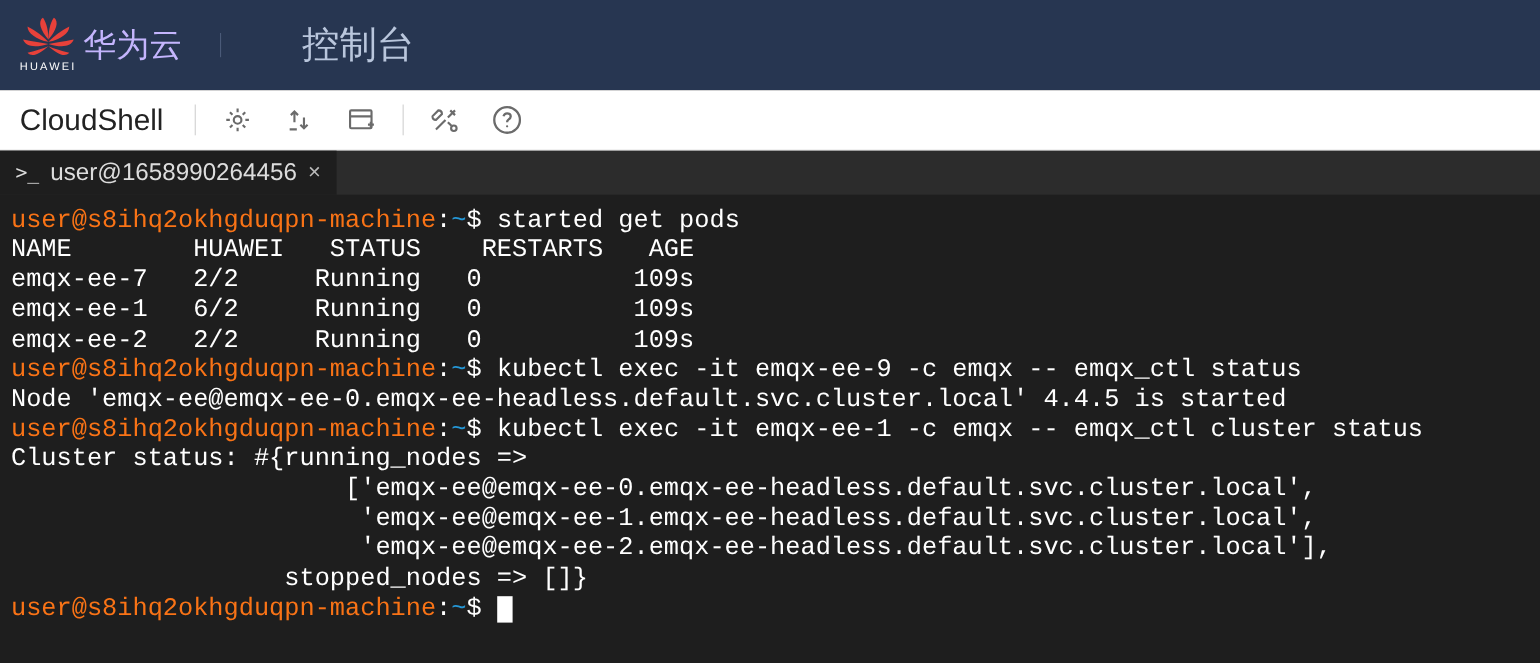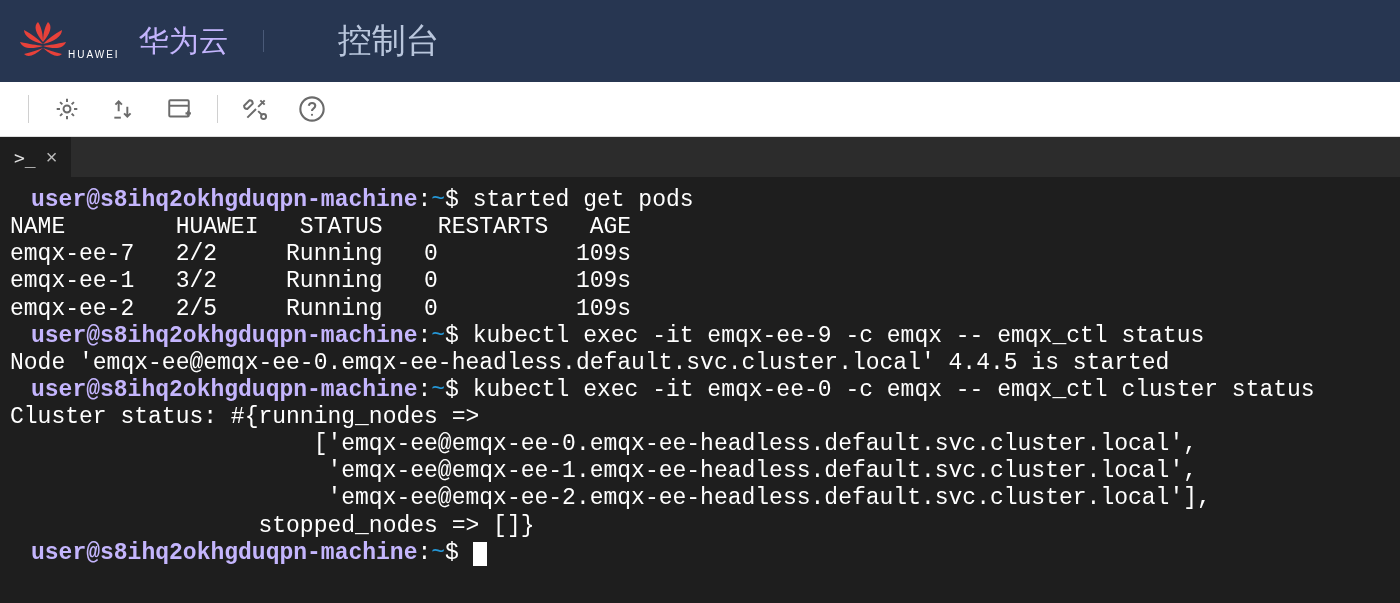--- a/index.html
+++ b/index.html
@@ -14,22 +14,22 @@
   
   .top-header {
     height: 82px;
     background: #273651;
     display: flex;
     align-items: center;
     padding-left: 18px;
     color: #fff;
   }
   .logo-block {
-    display: flex; flex-direction: row; align-items: flex-end;
-    margin-right: 19px;
+    display: flex; flex-direction: column; align-items: center;
+    margin-right: 6px;
   }
   .logo-petals { width: 50px; height: 38px; position: relative; }
   .logo-text-small {
     color: #fff; font-size: 10px; letter-spacing: 2px; margin-top: 2px;
   }
   .brand-text {
     font-size: 30px; color: #c4b5fd; font-weight: 400;
   }
   .header-div {
     width: 1px; height: 22px; background: #4a5a78;
@@ -82,21 +82,21 @@
 
   
   .terminal {
     font-family: "Menlo","Consolas","Courier New",monospace;
     font-size: 23px;
     line-height: 1.18;
     color: #fff;
     padding: 10px 10px;
     white-space: pre;
   }
-  .c-host { color: #c4b5fd; font-weight: bold; margin-left: 21px; }
+  .c-host { color: #f97316; font-weight: normal; }
   .c-path { color: #2597d6; }
   .c-sep  { color: #fff; }
   .c-dollar { color: #fff; }
   .cursor {
     display: inline-block; width: 14px; height: 24px;
     background: #fff; vertical-align: text-bottom;
   }
 </style>
 </head>
 <body>
@@ -116,20 +116,21 @@
       </g>
     </svg>
     <div class="logo-text-small">HUAWEI</div>
   </div>
   <div class="brand-text">华为云</div>
   <div class="header-div"></div>
   <div class="console-link">控制台</div>
 </div>
 
 <div class="toolbar">
+  <div class="cloudshell-label">CloudShell</div>
   <div class="tb-div"></div>
 
   <div class="tb-icon">
     <svg viewBox="0 0 24 24" width="26" height="26">
       <circle cx="12" cy="12" r="3.2"></circle>
       <path d="M12 2.5v3M12 18.5v3M21.5 12h-3M5.5 12h-3M18.4 5.6l-2.1 2.1M7.7 16.3l-2.1 2.1M18.4 18.4l-2.1-2.1M7.7 7.7 5.6 5.6"></path>
     </svg>
   </div>
 
   <div class="tb-icon">
@@ -164,30 +165,31 @@
       <circle cx="12" cy="12" r="10"></circle>
       <path d="M9.2 9.2c.4-1.4 1.6-2.3 2.8-2.3 1.6 0 2.8 1 2.8 2.4 0 1.2-.8 1.8-1.8 2.5-.9.6-1 1.1-1 2"></path>
       <circle cx="12" cy="17" r="0.9" fill="#6b6b6b" stroke="none"></circle>
     </svg>
   </div>
 </div>
 
 <div class="tabbar">
   <div class="tab">
     <span class="prompt-icon">&gt;_</span>
+    <span>user@1658990264456</span>
     <span class="close">×</span>
   </div>
 </div>
 
 <div class="terminal"><span class="c-host">user@s8ihq2okhgduqpn-machine</span><span class="c-sep">:</span><span class="c-path">~</span><span class="c-dollar">$</span> <span>started get pods</span>
 <span>NAME        HUAWEI   STATUS    RESTARTS   AGE</span>
 <span>emqx-ee-7   2/2     Running   0          109s</span>
-<span>emqx-ee-1   3/2     Running   0          109s</span>
-<span>emqx-ee-2   2/5     Running   0          109s</span>
+<span>emqx-ee-1   6/2     Running   0          109s</span>
+<span>emqx-ee-2   2/2     Running   0          109s</span>
 <span class="c-host">user@s8ihq2okhgduqpn-machine</span><span class="c-sep">:</span><span class="c-path">~</span><span class="c-dollar">$</span> <span>kubectl exec -it emqx-ee-9 -c emqx -- emqx_ctl status</span>
 <span>Node 'emqx-ee@emqx-ee-0.emqx-ee-headless.default.svc.cluster.local' 4.4.5 is started</span>
-<span class="c-host">user@s8ihq2okhgduqpn-machine</span><span class="c-sep">:</span><span class="c-path">~</span><span class="c-dollar">$</span> <span>kubectl exec -it emqx-ee-0 -c emqx -- emqx_ctl cluster status</span>
+<span class="c-host">user@s8ihq2okhgduqpn-machine</span><span class="c-sep">:</span><span class="c-path">~</span><span class="c-dollar">$</span> <span>kubectl exec -it emqx-ee-1 -c emqx -- emqx_ctl cluster status</span>
 <span>Cluster status: #{running_nodes =&gt;</span>
 <span>                      ['emqx-ee@emqx-ee-0.emqx-ee-headless.default.svc.cluster.local',</span>
 <span>                       'emqx-ee@emqx-ee-1.emqx-ee-headless.default.svc.cluster.local',</span>
 <span>                       'emqx-ee@emqx-ee-2.emqx-ee-headless.default.svc.cluster.local'],</span>
 <span>                  stopped_nodes =&gt; []}</span>
 <span class="c-host">user@s8ihq2okhgduqpn-machine</span><span class="c-sep">:</span><span class="c-path">~</span><span class="c-dollar">$</span> <span class="cursor"></span></div>
 
 </body></html>

